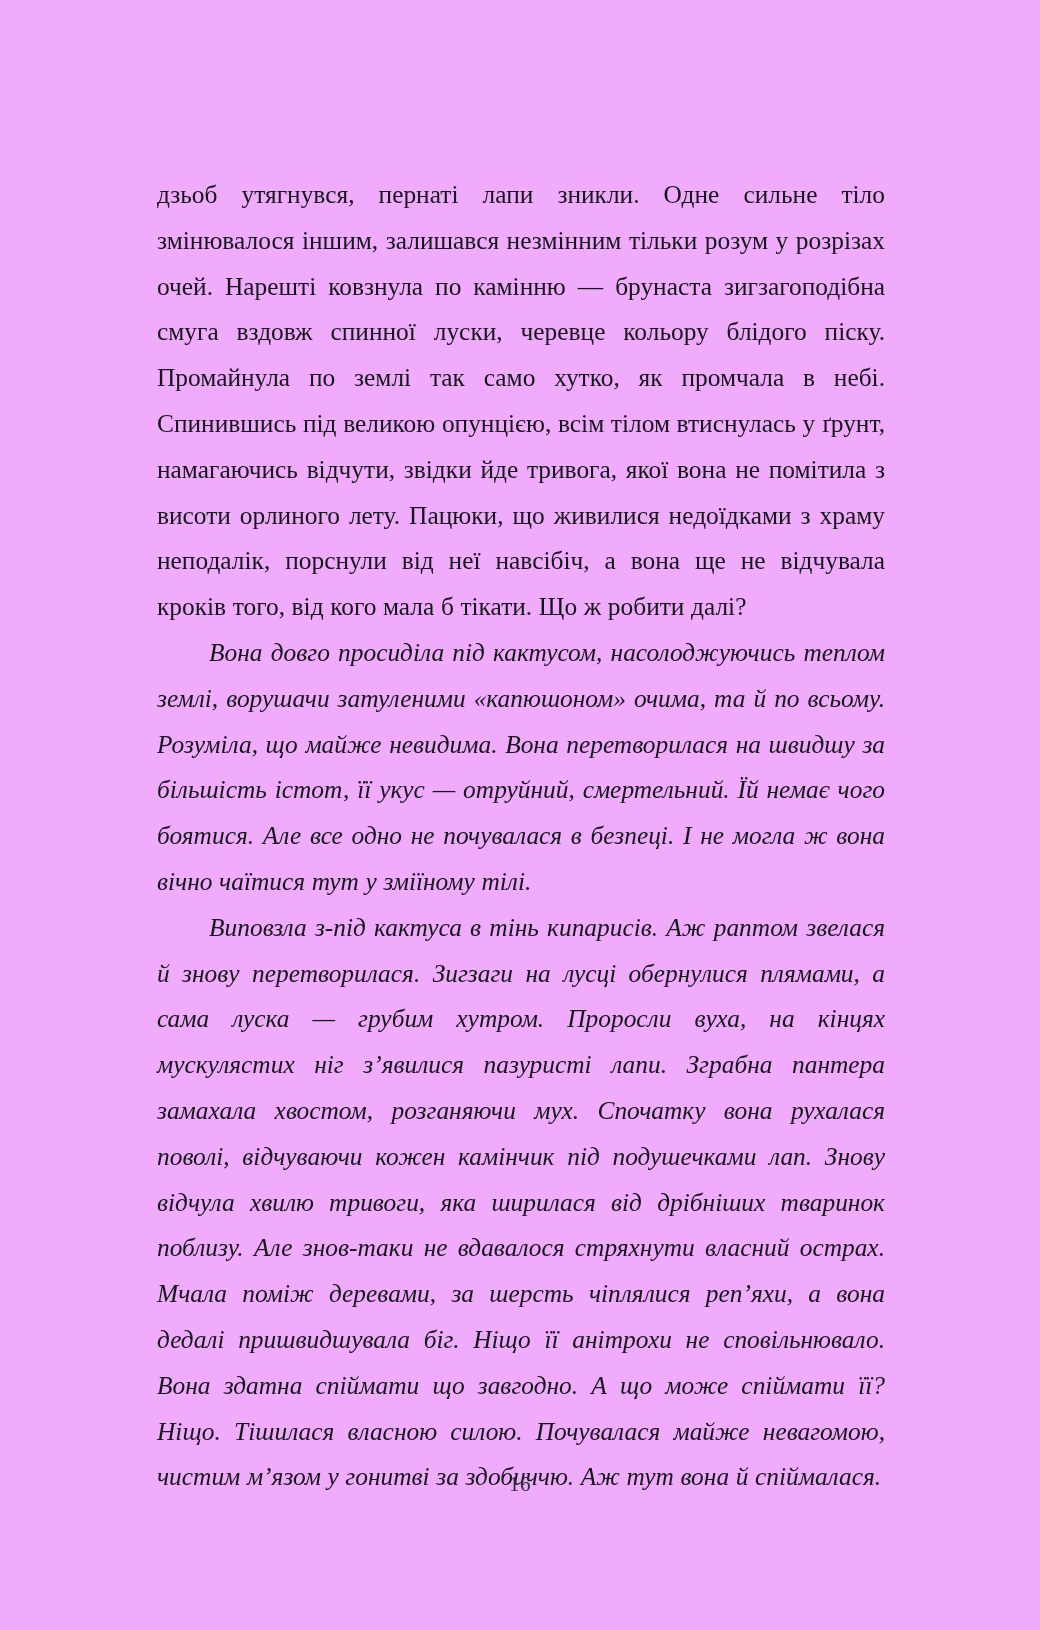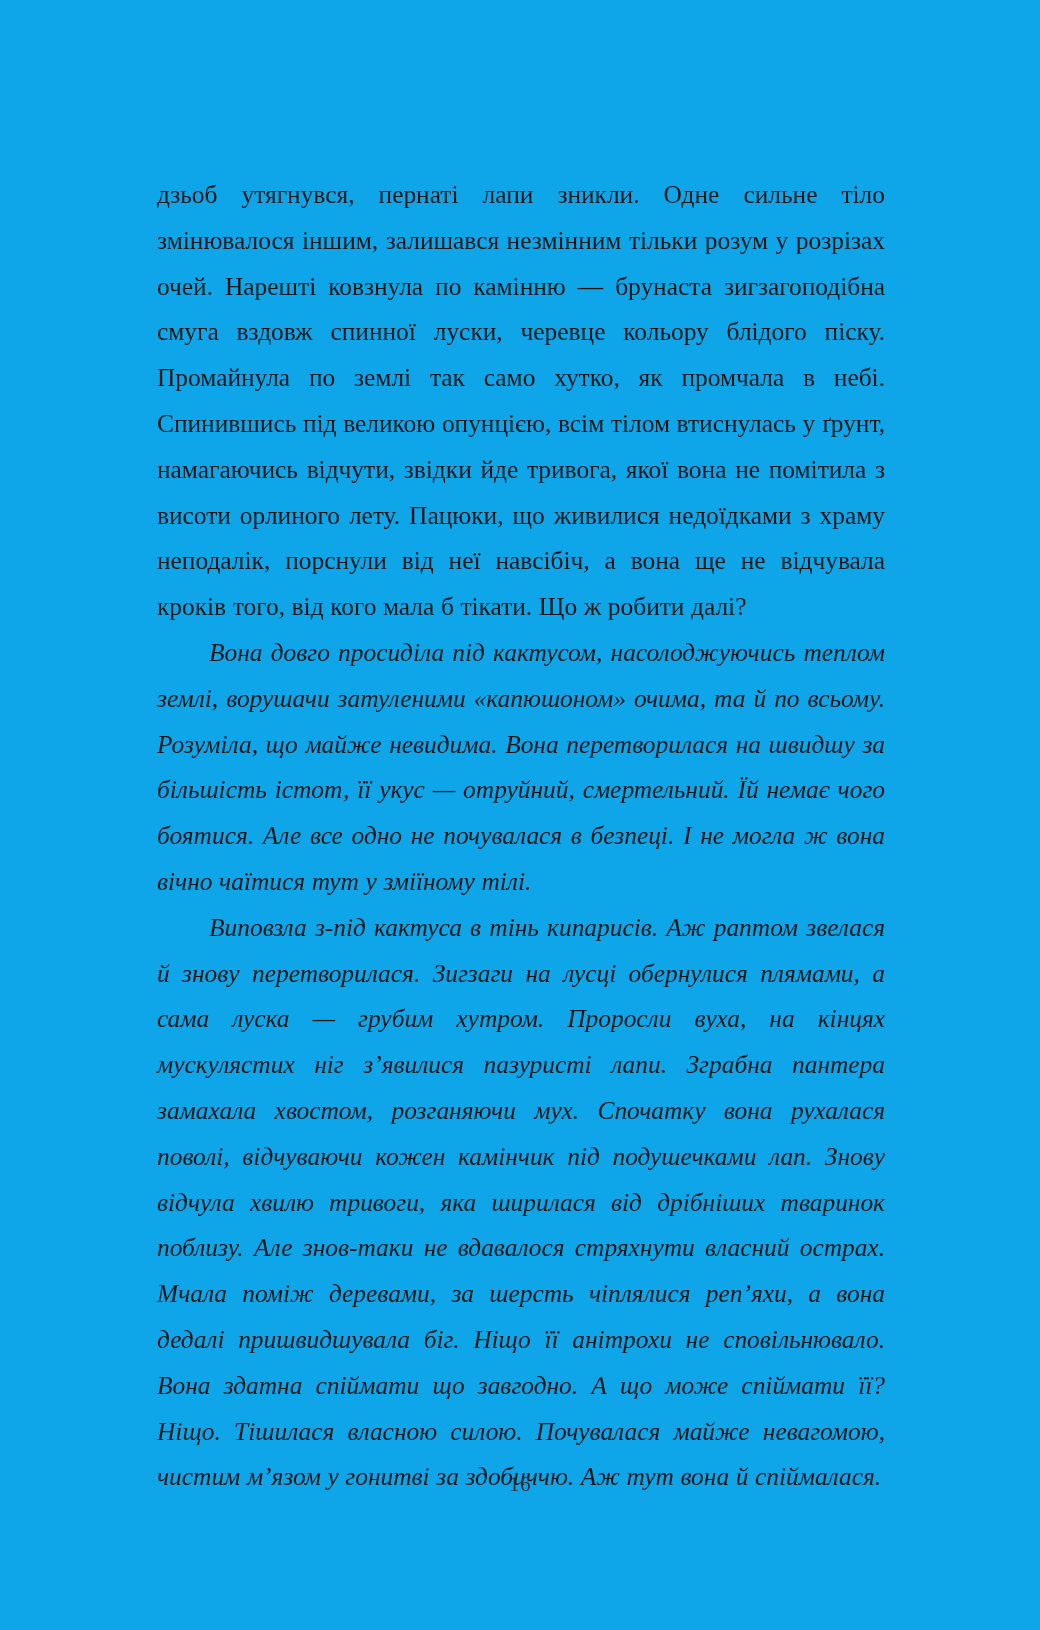--- a/index.html
+++ b/index.html
@@ -5,21 +5,21 @@
 <style>
   html, body {
     margin: 0;
     padding: 0;
     background: #ffffff;
   }
   .page {
     position: relative;
     width: 1040px;
     height: 1630px;
-    background: #0ea5e9;
+    background: #f0abfc;
     margin: 0 auto;
     overflow: hidden;
     box-sizing: border-box;
   }
   .text-block {
     position: absolute;
     left: 157px;
     top: 172px;
     width: 728px;
     font-family: "Liberation Serif", "DejaVu Serif", serif;

